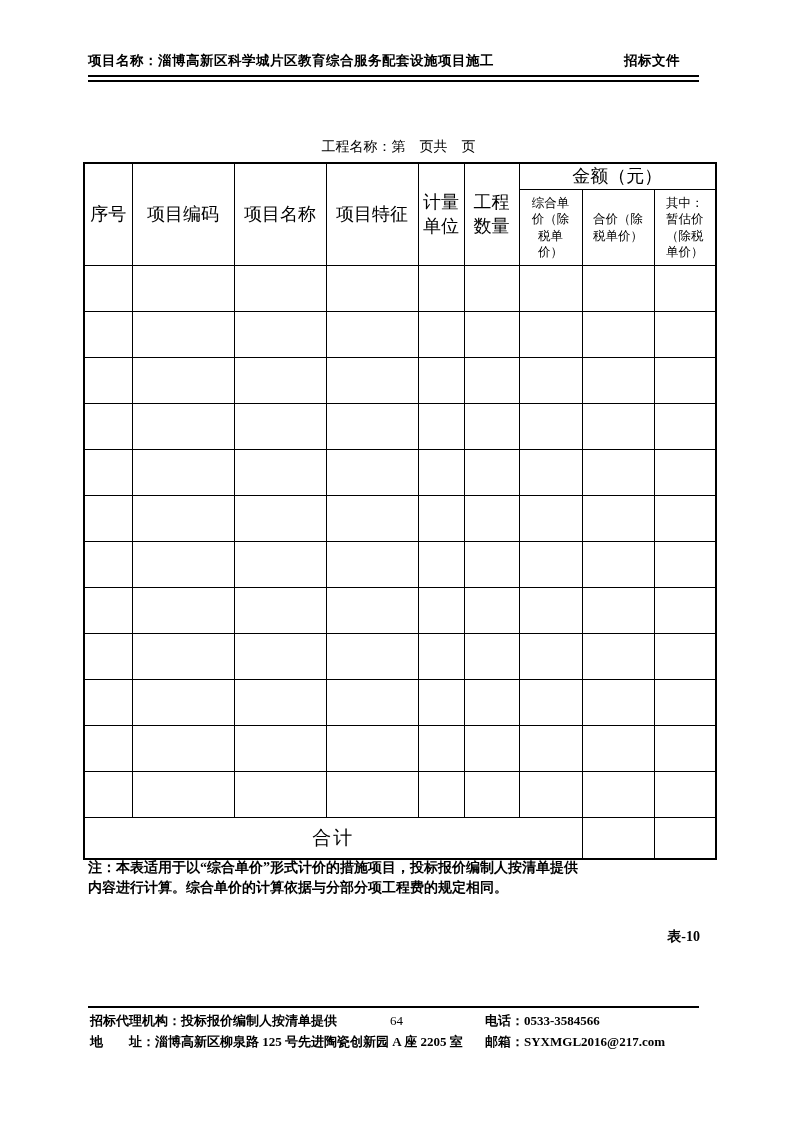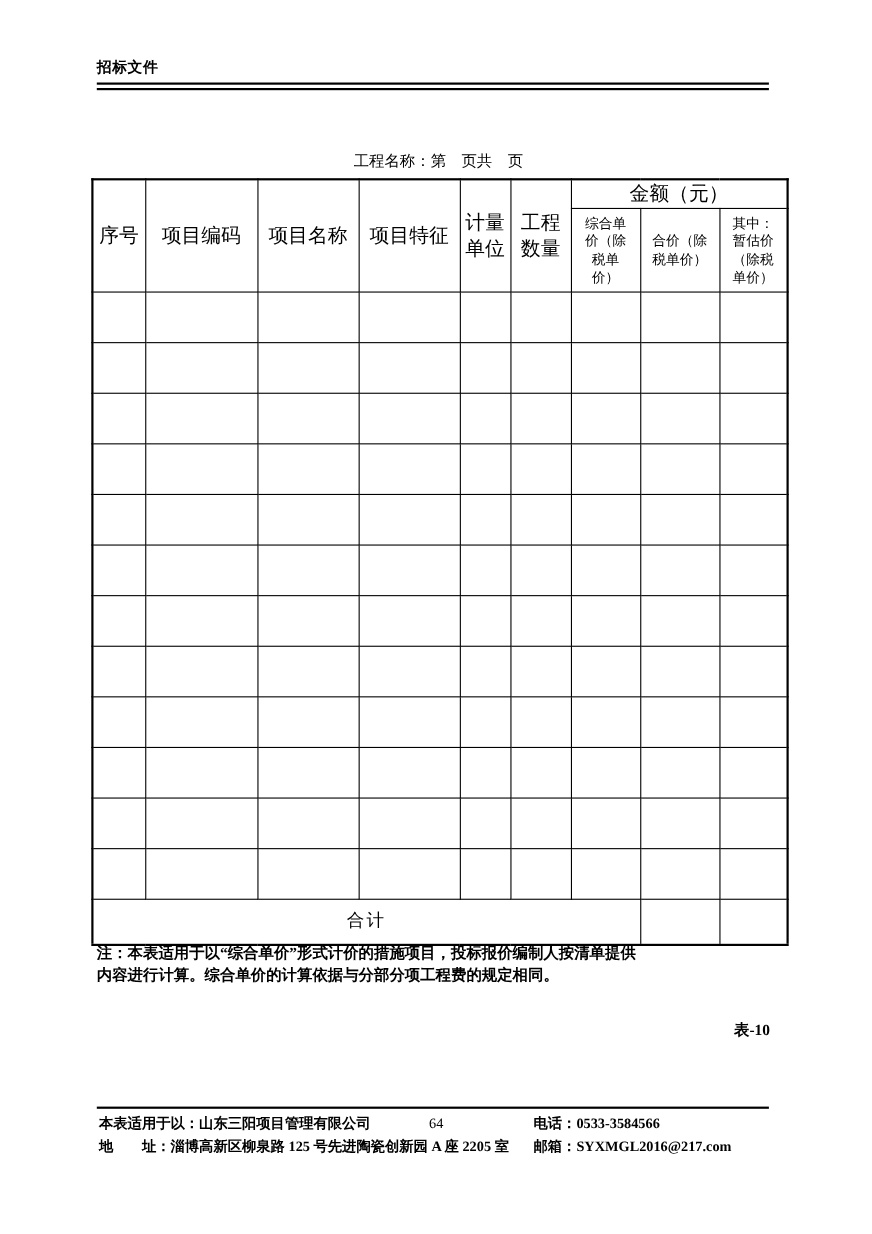--- a/index.html
+++ b/index.html
@@ -53,21 +53,21 @@
     text-align: center;
     vertical-align: middle;
     white-space: pre-line;
     line-height: 1.32;
     overflow: hidden;
   }
   tr.hrow-a th { height: 25px; font-size: 18px; }
   tr.hrow-b th { height: 75px; }
   th.span-col { font-size: 13px; }
   tr.data-row td { height: 45px; }
-  tr.total-row td { height: 40px; font-size: 16px; letter-spacing: 2px; }
+  tr.total-row td { height: 40px; font-size: 19px; letter-spacing: 2px; }
   table.pricing tfoot tr.total-row { border-bottom: 2px solid #000; }
   
   .note {
     position: absolute;
     top: 858px; left: 88px; width: 590px;
     margin: 0;
     font-weight: bold; font-size: 14px; line-height: 20px;
     white-space: pre-line;
   }
   .table-tag {
@@ -92,20 +92,21 @@
   .footer .f-agency, .footer .f-address { position: absolute; left: 0; white-space: nowrap; }
   .footer .f-pagenum { position: absolute; left: 300px; font-weight: normal; }
   .footer .f-phone, .footer .f-email { position: absolute; left: 395px; white-space: nowrap; }
 </style>
 </head>
 <body>
 
 <div class="page">
 
   <div class="page-header">
+    <span class="proj">项目名称：淄博高新区科学城片区教育综合服务配套设施项目施工</span>
     <span class="doc-type">招标文件</span>
   </div>
   <div class="double-rule"></div>
 
 
   <div class="meta-row">
     <span>工程名称：</span>
     <span>第　页共　页</span>
   </div>
 
@@ -290,21 +291,21 @@
   </table>
 
   <p class="note">注：本表适用于以“综合单价”形式计价的措施项目，投标报价编制人按清单提供
 内容进行计算。综合单价的计算依据与分部分项工程费的规定相同。</p>
 
   <div class="table-tag">表-10</div>
 
   <div class="footer-rule"></div>
   <div class="footer">
     <div class="frow">
-      <span class="f-agency">本表适用于以：山东三阳项目管理有限公司</span>
+      <span class="f-agency">招标代理机构：投标报价编制人按清单提供</span>
       <span class="f-pagenum">64</span>
       <span class="f-phone">电话：0533-3584566</span>
     </div>
     <div class="frow">
       <span class="f-address">地　　址：淄博高新区柳泉路 125 号先进陶瓷创新园 A 座 2205 室</span>
       <span class="f-email">邮箱：SYXMGL2016@217.com</span>
     </div>
   </div>
 
 </div>

